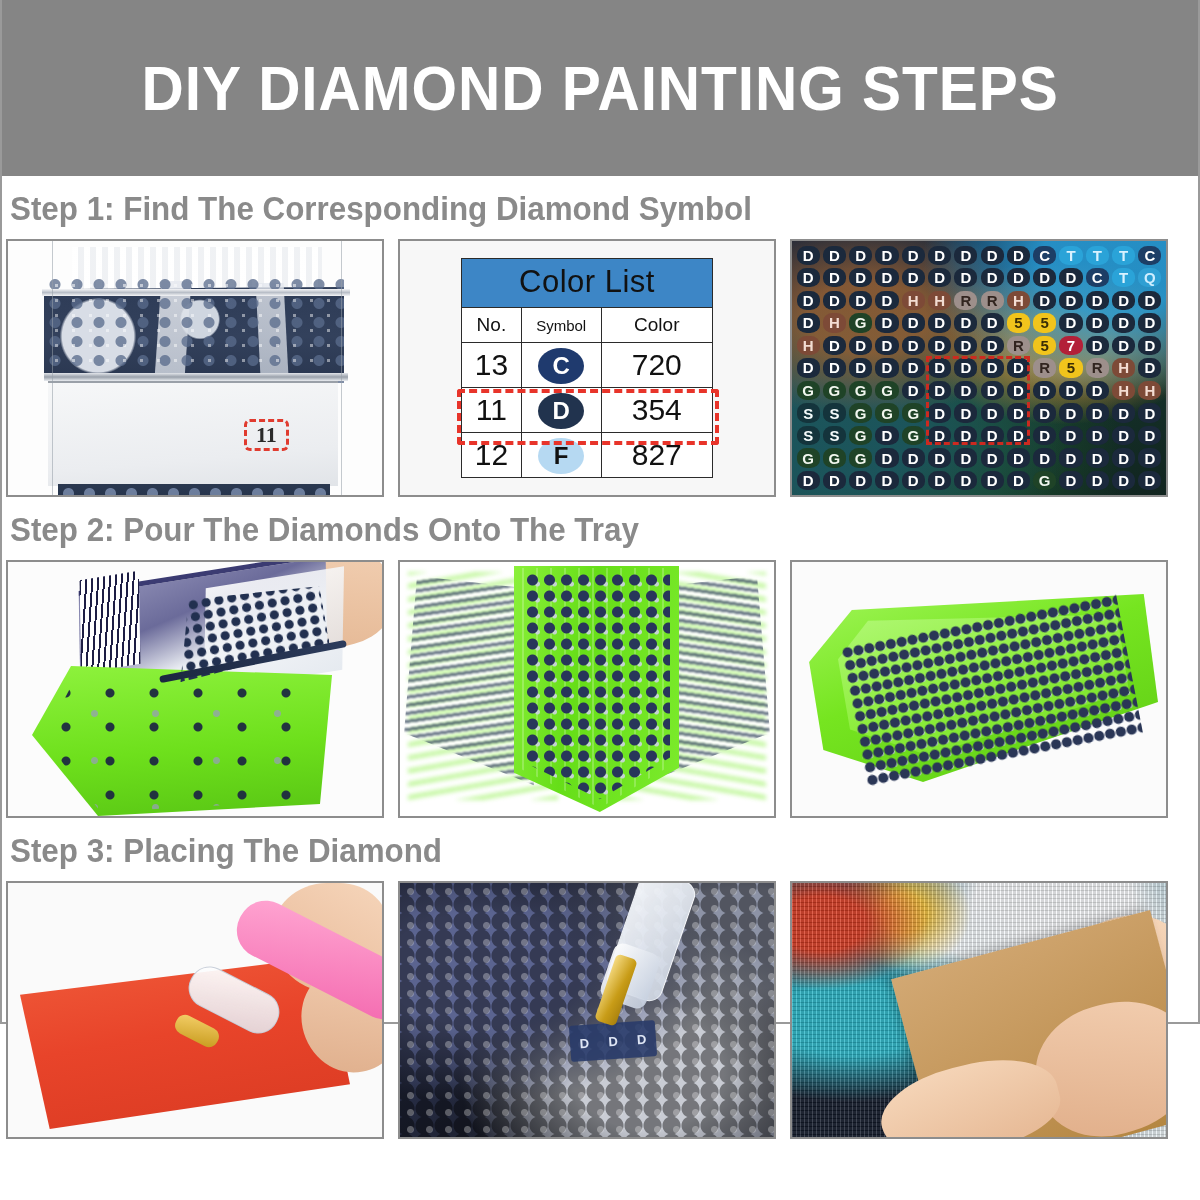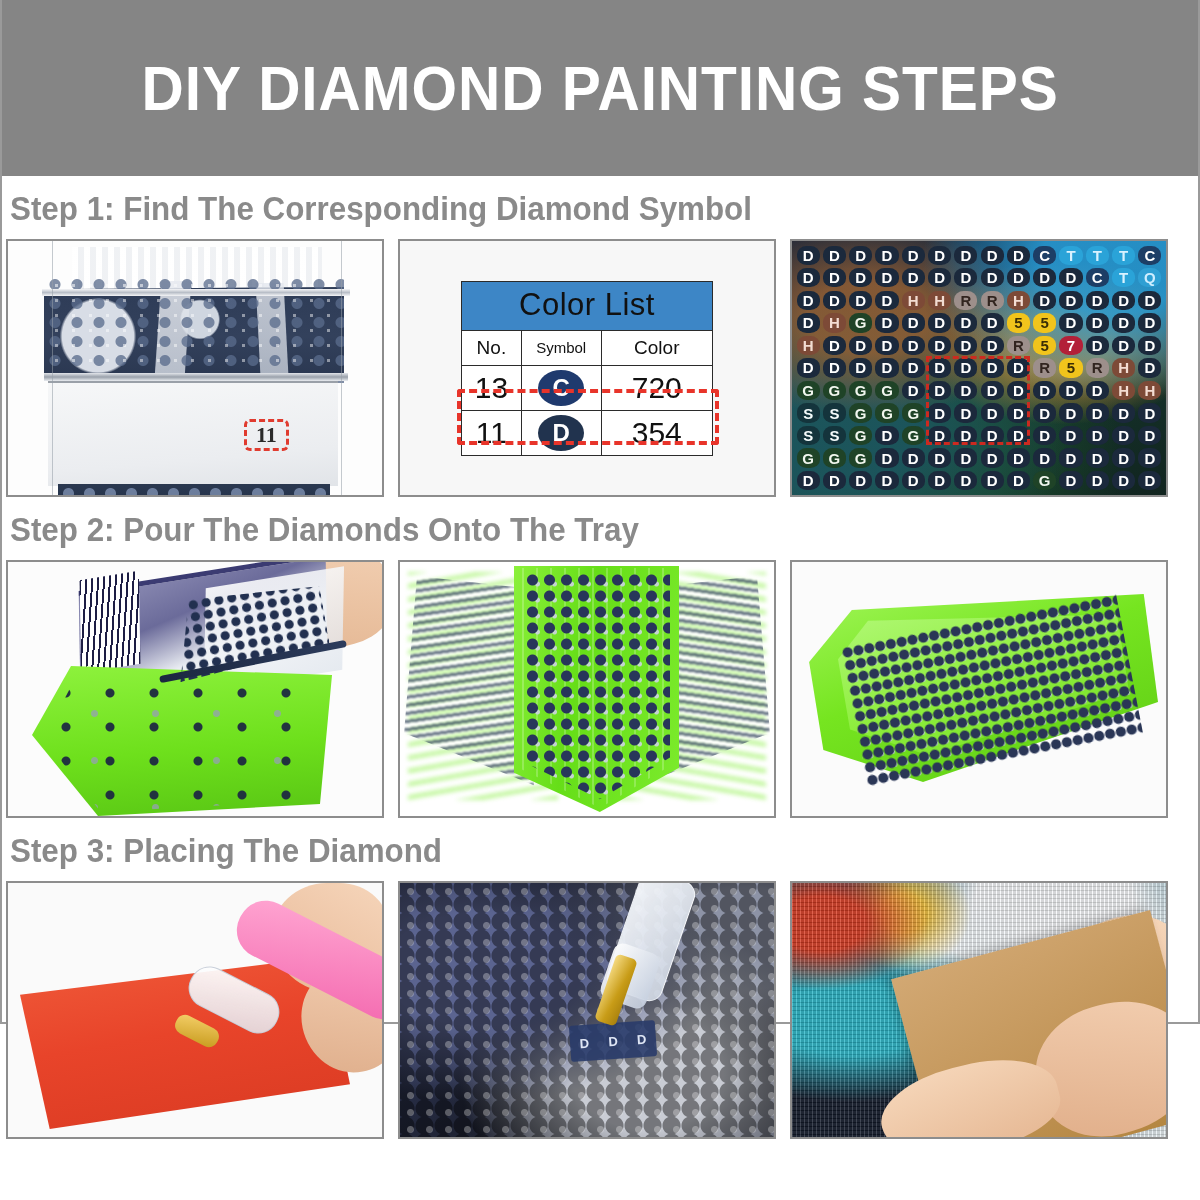--- a/index.html
+++ b/index.html
@@ -500,20 +500,25 @@
                 <tr class="cl-row">
                   <td>13</td>
                   <td><span class="sym-dot sym-C">C</span></td>
                   <td>720</td>
                 </tr>
                 <tr class="cl-row">
                   <td>11</td>
                   <td><span class="sym-dot sym-D">D</span></td>
                   <td>354</td>
                 </tr>
+                <tr class="cl-row">
+                  <td>12</td>
+                  <td><span class="sym-dot sym-F">F</span></td>
+                  <td>827</td>
+                </tr>
               </tbody>
                 </table>
               <div class="cl-highlight" style="left:57px; top:148px; width:262px; height:56px;"></div>
             </div>
           </div>
         </div>
 
         <div class="card">
           <div class="card-inner">
             <div class="canvas-art"></div>

